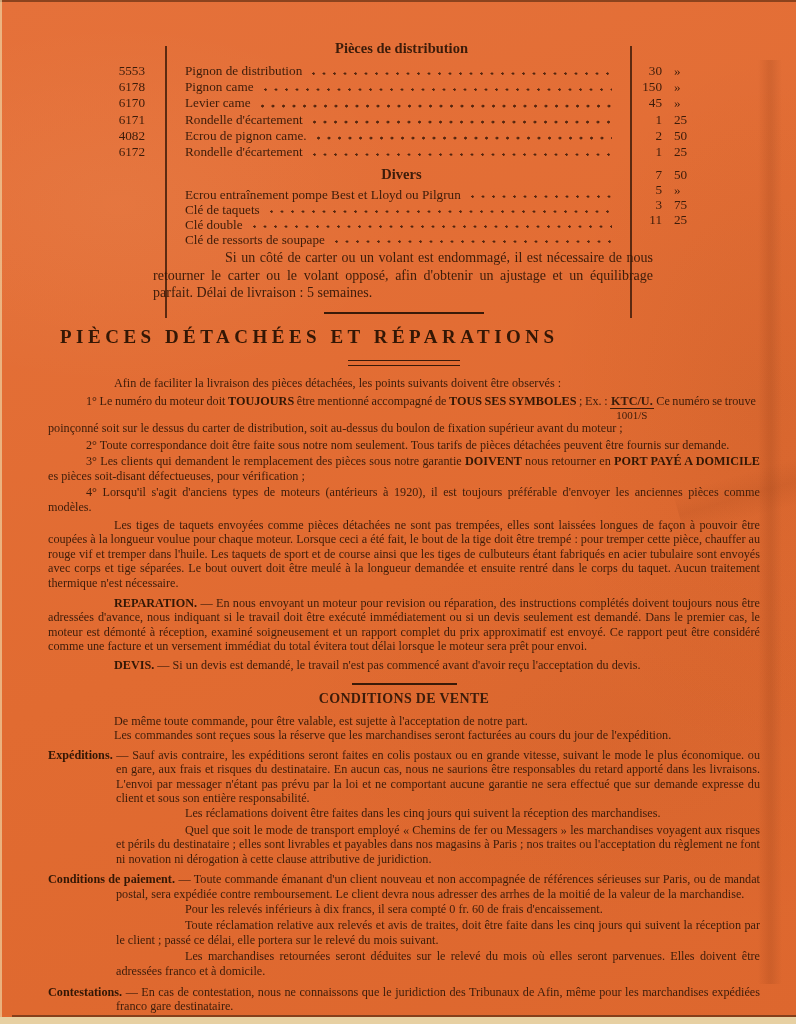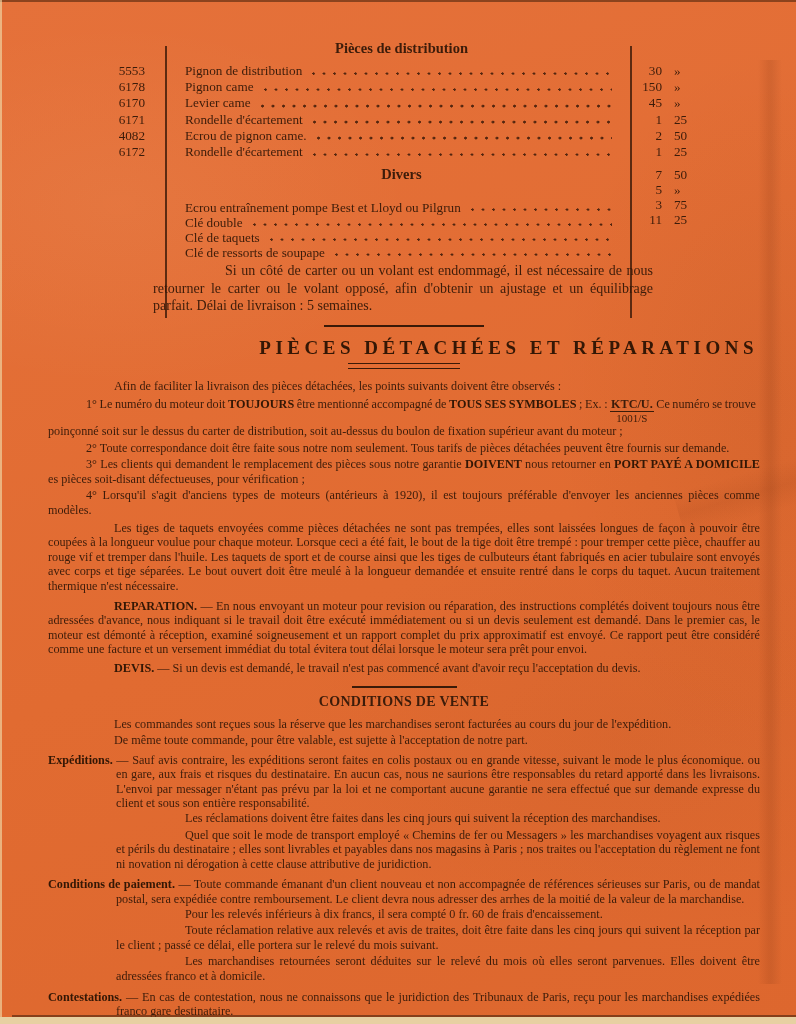--- a/index.html
+++ b/index.html
@@ -38,28 +38,28 @@
   .dots{flex:1;align-self:flex-end;height:3.5px;margin:0 6px 4px 10px;
     background-image:radial-gradient(circle at 1.6px 1.8px, rgba(58,25,8,0.85) 1.15px, transparent 1.5px);
     background-size:10.5px 3.5px;background-repeat:repeat-x;}
   .tprice{display:flex;flex:0 0 130px;}
   .tfr{width:44px;text-align:right;}
   .tct{width:40px;padding-left:12px;}
   .divers{position:relative;margin-top:6px;}
   .divers-head{margin:0 0 0 137px;width:433px;text-align:center;font-weight:bold;font-size:14.5px;}
   .divers-prices{position:absolute;top:1px;left:570px;width:130px;}
   .dprice{display:flex;height:15px;font-size:13.2px;}
-  .divers-items{margin-top:17px;}
+  .divers-items{margin-top:4px;}
   .drow{display:flex;align-items:baseline;height:15px;font-size:13.2px;margin-left:137px;padding-right:130px;}
   .dlabel{white-space:nowrap;}
   .tnote{margin:2px 0 0 105px;width:500px;font-size:14px;line-height:17.6px;text-align:justify;text-indent:72px;}
 
   
   .hr-thick{width:160px;height:2.5px;background:#3a1a08;margin:10px auto 10px;}
-  .main-title{text-align:right;font-weight:bold;font-size:19px;letter-spacing:4.5px;color:#341705;margin:2px;}
+  .main-title{text-align:left;font-weight:bold;font-size:19px;letter-spacing:4.5px;color:#341705;margin:12px;}
   .dbl-rule{width:112px;height:4px;border-top:1.5px solid #3a1a08;border-bottom:1.5px solid #3a1a08;margin:4px auto 10px;}
   .hr-thin{width:105px;height:2px;background:#3a1a08;margin:10px auto 0;}
   .cond-title{text-align:center;font-weight:bold;font-size:14px;letter-spacing:.3px;margin:6px 0 7px;}
 
   
   .bp{margin:0;font-size:12.2px;line-height:14.6px;text-align:justify;}
   .ind66{text-indent:66px;}
   .ind38{text-indent:38px;}
   .mt2{margin-top:2px;font-family:Liberation Serif, serif;} .mt3{margin-top:3px;} .mt4{margin-top:4px;}
   .mt5{margin-top:5px;} .mt6{margin-top:6px;}
@@ -157,25 +157,25 @@
               <span class="tfr">11</span>
               <span class="tct">25</span>
             </div>
         </div>
         <div class="divers-items">
           <div class="drow">
               <span class="dlabel">Ecrou entraînement pompe Best et Lloyd ou Pilgrun</span>
               <span class="dots"></span>
             </div>
           <div class="drow">
+              <span class="dlabel">Clé de taquets</span>
+              <span class="dots"></span>
+            </div>
+          <div class="drow">
               <span class="dlabel">Clé double</span>
-              <span class="dots"></span>
-            </div>
-          <div class="drow">
-              <span class="dlabel">Clé de taquets</span>
               <span class="dots"></span>
             </div>
           <div class="drow">
               <span class="dlabel">Clé de ressorts de soupape</span>
               <span class="dots"></span>
             </div>
         </div>
       </div>
 
       <p class="tnote">Si un côté de carter ou un volant est endommagé, il est nécessaire de nous retourner le carter ou le volant opposé, afin d'obtenir un ajustage et un équilibrage parfait. Délai de livraison : 5 semaines.</p>
@@ -198,38 +198,38 @@
 
     <p class="bp ind66 mt3">Les tiges de taquets envoyées comme pièces détachées ne sont pas trempées, elles sont laissées longues de façon à pouvoir être coupées à la longueur voulue pour chaque moteur. Lorsque ceci a été fait, le bout de la tige doit être trempé : pour tremper cette pièce, chauffer au rouge vif et tremper dans l'huile. Les taquets de sport et de course ainsi que les tiges de culbuteurs étant fabriqués en acier tubulaire sont envoyés avec corps et tige séparées. Le bout ouvert doit être meulé à la longueur demandée et ensuite rentré dans le corps du taquet. Aucun traitement thermique n'est nécessaire.</p>
 
     <p class="bp ind66 mt5"><b>REPARATION.</b> <span>— En nous envoyant un moteur pour revision ou réparation, des instructions complétés doivent toujours nous être adressées d'avance, nous indiquant si le travail doit être exécuté immédiatement ou si un devis seulement est demandé. Dans le premier cas, le moteur est démonté à réception, examiné soigneusement et un rapport complet du prix approximatif est envoyé. Ce rapport peut être considéré comme une facture et un versement immédiat du total évitera tout délai lorsque le moteur sera prêt pour envoi.</span></p>
 
     <p class="bp ind66 mt4"><b>DEVIS.</b> <span>— Si un devis est demandé, le travail n'est pas commencé avant d'avoir reçu l'acceptation du devis.</span></p>
 
     <div class="hr-thin"></div>
     <h2 class="cond-title">CONDITIONS DE VENTE</h2>
 
+    <p class="bp ind66 mt2">De même toute commande, pour être valable, est sujette à l'acceptation de notre part.</p>
     <p class="bp ind66">Les commandes sont reçues sous la réserve que les marchandises seront facturées au cours du jour de l'expédition.</p>
-    <p class="bp ind66 mt2">De même toute commande, pour être valable, est sujette à l'acceptation de notre part.</p>
 
     <div class="mt5">
       <p class="bp hang"><b>Expéditions.</b> <span>— Sauf avis contraire, les expéditions seront faites en colis postaux ou en grande vitesse, suivant le mode le plus économique. ou en gare, aux frais et risques du destinataire. En aucun cas, nous ne saurions être responsables du retard apporté dans les livraisons. L'envoi par messager n'étant pas prévu par la loi et ne comportant aucune garantie ne sera effectué que sur demande expresse du client et sous son entière responsabilité.</span></p>
       <p class="bp sub">Les réclamations doivent être faites dans les cinq jours qui suivent la réception des marchandises.</p>
       <p class="bp sub mt2">Quel que soit le mode de transport employé « Chemins de fer ou Messagers » les marchandises voyagent aux risques et périls du destinataire ; elles sont livrables et payables dans nos magasins à Paris ; nos traites ou l'acceptation du règlement ne font ni novation ni dérogation à cette clause attributive de juridiction.</p>
     </div>
 
     <div class="mt6">
       <p class="bp hang"><b>Conditions de paiement.</b> <span>— Toute commande émanant d'un client nouveau et non accompagnée de références sérieuses sur Paris, ou de mandat postal, sera expédiée contre remboursement. Le client devra nous adresser des arrhes de la moitié de la valeur de la marchandise.</span></p>
       <p class="bp sub">Pour les relevés inférieurs à dix francs, il sera compté 0 fr. 60 de frais d'encaissement.</p>
       <p class="bp sub mt2">Toute réclamation relative aux relevés et avis de traites, doit être faite dans les cinq jours qui suivent la réception par le client ; passé ce délai, elle portera sur le relevé du mois suivant.</p>
       <p class="bp sub mt2">Les marchandises retournées seront déduites sur le relevé du mois où elles seront parvenues. Elles doivent être adressées franco et à domicile.</p>
     </div>
 
     <div class="mt6">
-      <p class="bp hang"><b>Contestations.</b> <span>— En cas de contestation, nous ne connaissons que le juridiction des Tribunaux de Paris, reçu pour les marchandises expédiées franco gare destinataire.</span></p>
+      <p class="bp hang"><b>Contestations.</b> <span>— En cas de contestation, nous ne connaissons que le juridiction des Tribunaux de Afin, même pour les marchandises expédiées franco gare destinataire.</span></p>
     </div>
 
     <div class="mt6">
       <p class="bp hang"><b>Emballages.</b> <span>— Les emballages sont facturés à prix coûtant et ne sont jamais repris;</span></p>
     </div>
 
   </div>
 
   <div class="fold-right"></div>
   <div class="crease"></div>

